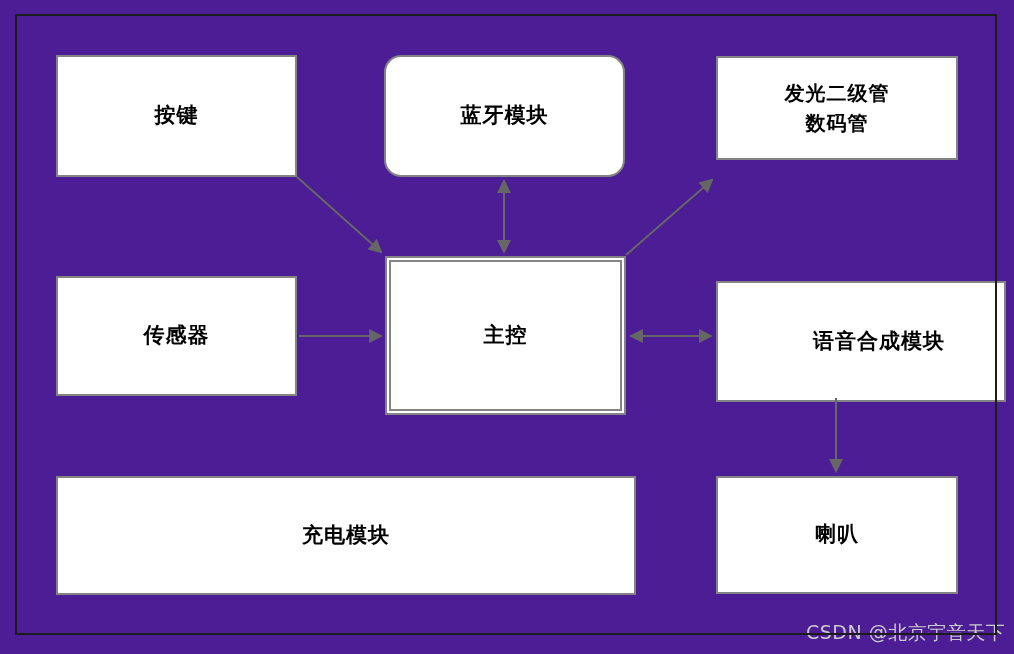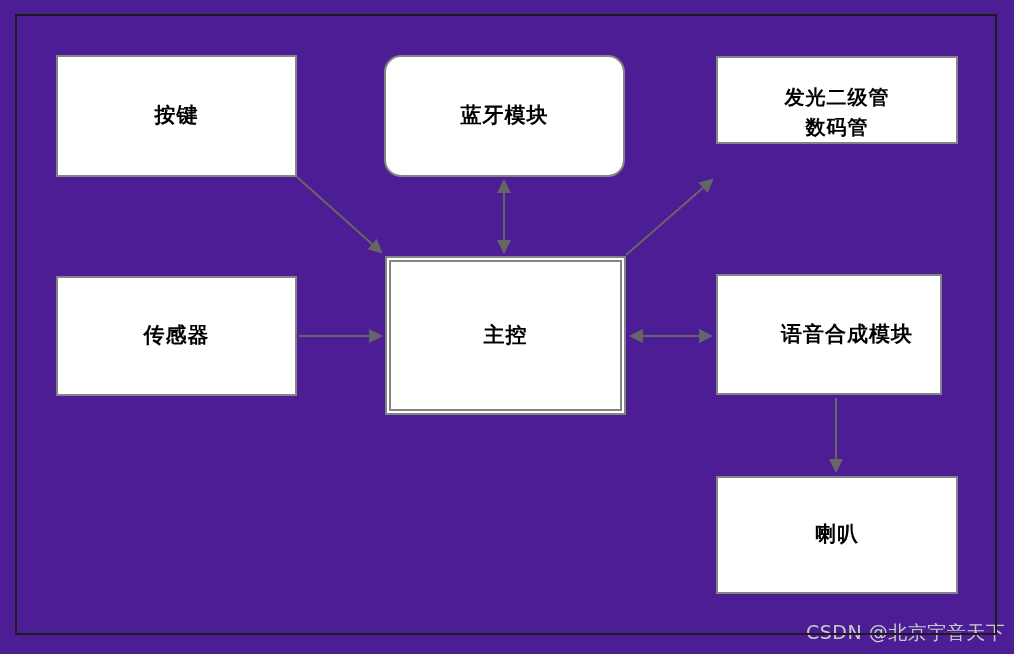--- a/index.html
+++ b/index.html
@@ -40,33 +40,33 @@
     font-weight: bold;
     font-size: 21px;
     color: #000000;
     text-align: center;
     line-height: 1.5;
     white-space: pre-line;
     letter-spacing: 1px;
   }
   #box-keys      { left: 56px;  top: 55px;  width: 241px; height: 122px; }
   #box-bluetooth { left: 384px; top: 55px;  width: 241px; height: 122px; border-radius: 17px; }
-  #box-led       { left: 716px; top: 56px;  width: 242px; height: 88px; align-items: flex-end; }
+  #box-led       { left: 716px; top: 56px;  width: 242px; height: 104px; }
   #box-led .box-label { font-size: 20px; }
   #box-sensor    { left: 56px;  top: 276px; width: 241px; height: 120px; }
   #box-mcu       { left: 385px; top: 256px; width: 241px; height: 159px; padding-left: 12px; }
   #box-mcu-inner {
     position: absolute;
     inset: 2px;
     border: 2px solid #848484;
     display: flex;
     align-items: center;
     justify-content: center;
   }
-  #box-tts       { left: 716px; top: 274px; width: 226px; height: 121px; padding-left: 36px; }
+  #box-tts       { left: 716px; top: 281px; width: 290px; height: 121px; padding-left: 36px; }
   #box-charger   { left: 56px;  top: 476px; width: 580px; height: 119px; }
   #box-speaker   { left: 716px; top: 476px; width: 242px; height: 118px; }
   #arrow-layer {
     position: absolute;
     left: 0; top: 0;
     width: 1014px; height: 654px;
     z-index: 3;
     pointer-events: none;
   }
   #watermark {
@@ -107,20 +107,23 @@
   <div class="box" id="box-mcu">
     <div id="box-mcu-inner">
       <span class="box-label">主控</span>
     </div>
   </div>
 
   <div class="box" id="box-tts">
     <span class="box-label">语音合成模块</span>
   </div>
 
+  <div class="box" id="box-charger">
+    <span class="box-label">充电模块</span>
+  </div>
 
   <div class="box" id="box-speaker">
     <span class="box-label">喇叭</span>
   </div>
 
   <svg id="arrow-layer" viewBox="0 0 1014 654" xmlns="http://www.w3.org/2000/svg">
     <defs>
       <marker id="ah" viewBox="0 0 10 10" refX="8.5" refY="5" markerWidth="7" markerHeight="7" orient="auto-start-reverse">
         <path d="M0,0 L10,5 L0,10 z" fill="#666666"></path>
       </marker>

